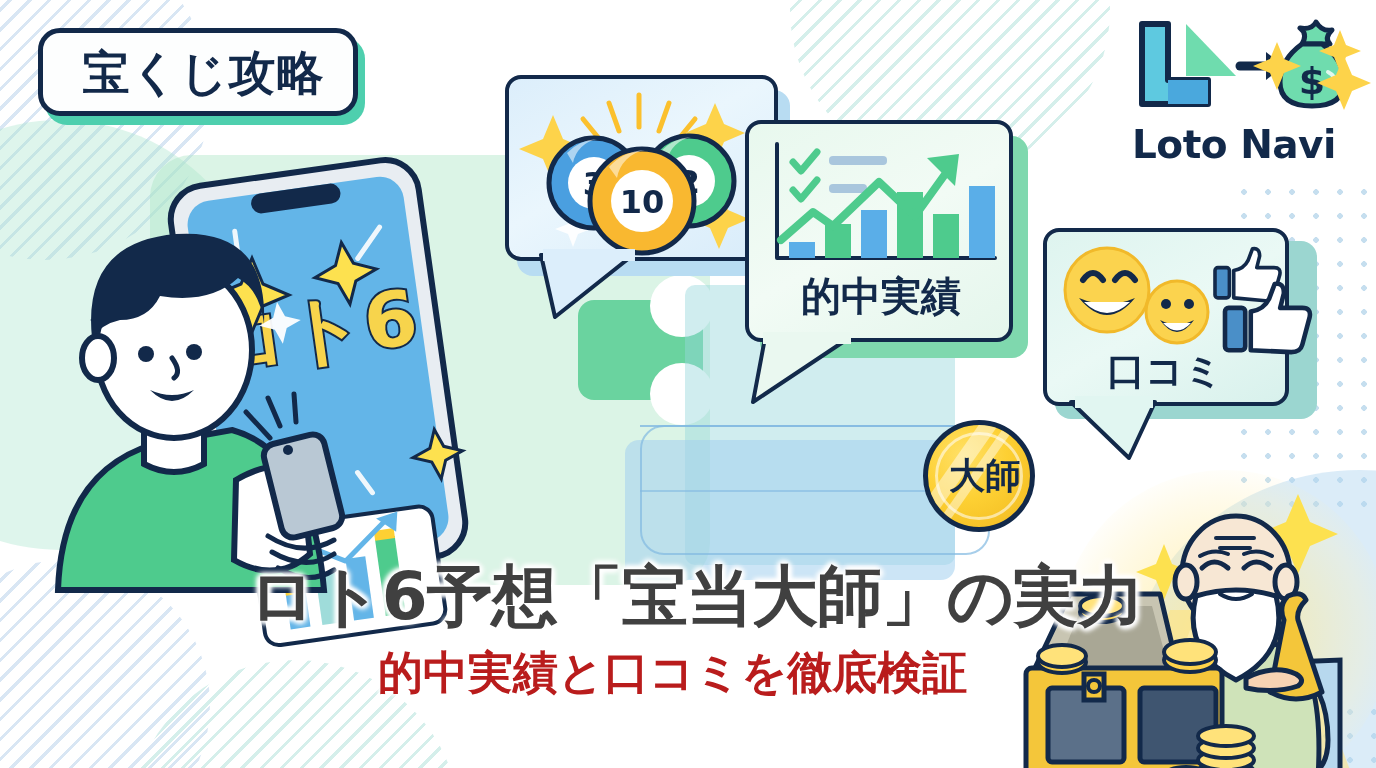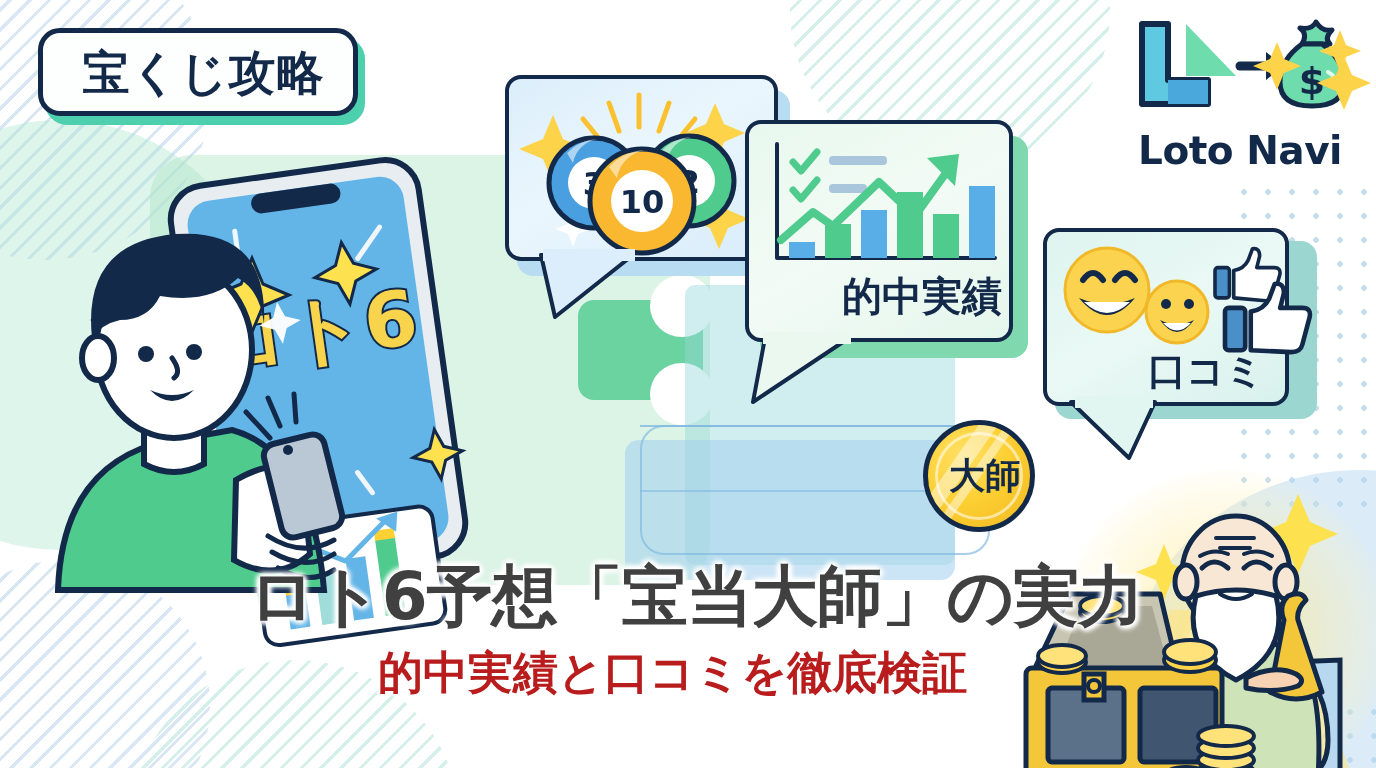--- a/index.html
+++ b/index.html
@@ -44,44 +44,44 @@
   }
   #badge-text{
     font-family:"DejaVu Sans",sans-serif; font-weight:700; font-size:47px;
     color:#12294a; letter-spacing:1px; line-height:1;
   }
 
   
   #logo { position:absolute; right:28px; top:18px; width:216px; }
   #logo-mark { position:relative; height:92px; }
   #logo-text{
-    text-align:center; font-family:"DejaVu Sans",sans-serif;
+    text-align:left; font-family:"DejaVu Sans",sans-serif;
     font-weight:700; font-size:39px; color:#12294a; letter-spacing:-.5px;
-    margin-top:18px;
+    margin-top:12px;
   }
 
   
   .bubble{ position:absolute; border:4px solid #12294a; border-radius:16px; }
   .bub-shadow{ position:absolute; border-radius:16px; }
 
   #bub-balls{ left:505px; top:75px; width:273px; height:186px;
     background:linear-gradient(150deg,#dceefb 0%,#eaf6fd 45%,#d8ecfa 100%); }
   #bub-balls-sh{ left:517px; top:90px; width:273px; height:186px; background:#b8dcf2; }
 
   #bub-chart{ left:745px; top:120px; width:268px; height:222px;
     background:linear-gradient(150deg,#e8f8ee 0%,#f2fbf5 50%,#e4f6ec 100%); }
   #bub-chart-sh{ left:760px; top:136px; width:268px; height:222px; background:#7fd8ae; }
 
   #bub-reviews{ left:1043px; top:228px; width:246px; height:178px;
     background:linear-gradient(150deg,#def4ef 0%,#eaf9f5 50%,#d8f1ec 100%); }
   #bub-reviews-sh{ left:1055px; top:241px; width:262px; height:178px; background:#9bd6d0; }
 
   .bub-label{
     position:absolute; font-family:"DejaVu Sans",sans-serif;
-    font-weight:700; color:#12294a; line-height:1; white-space:nowrap;margin-left:41px;
+    font-weight:700; color:#12294a; line-height:1; white-space:nowrap;
   }
 
   
   #coin{
     position:absolute; left:923px; top:420px; width:112px; height:112px;
     border-radius:50%; border:5px solid #12294a;
     background:radial-gradient(circle at 34% 30%, #ffe066 0%, #fdd033 45%, #f0b81f 100%);
     display:flex; align-items:center; justify-content:center; overflow:hidden;
   }
   #coin-inner{

